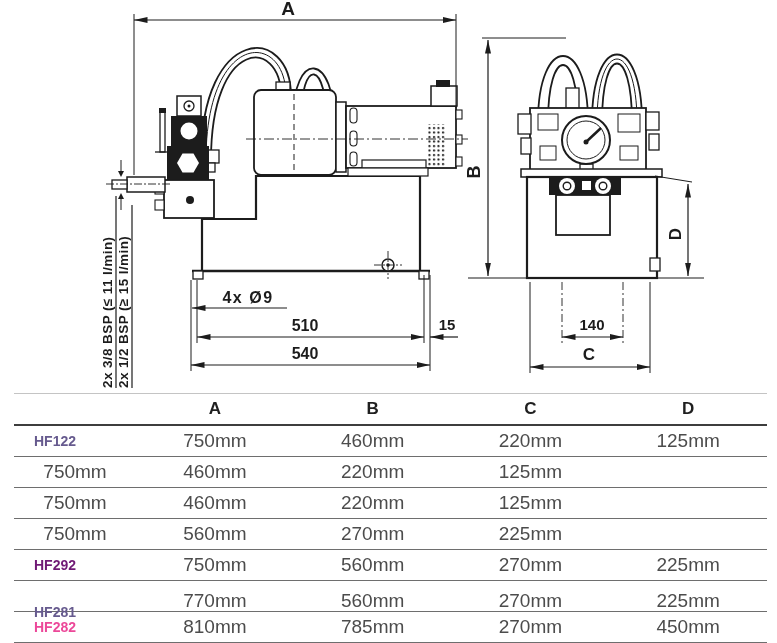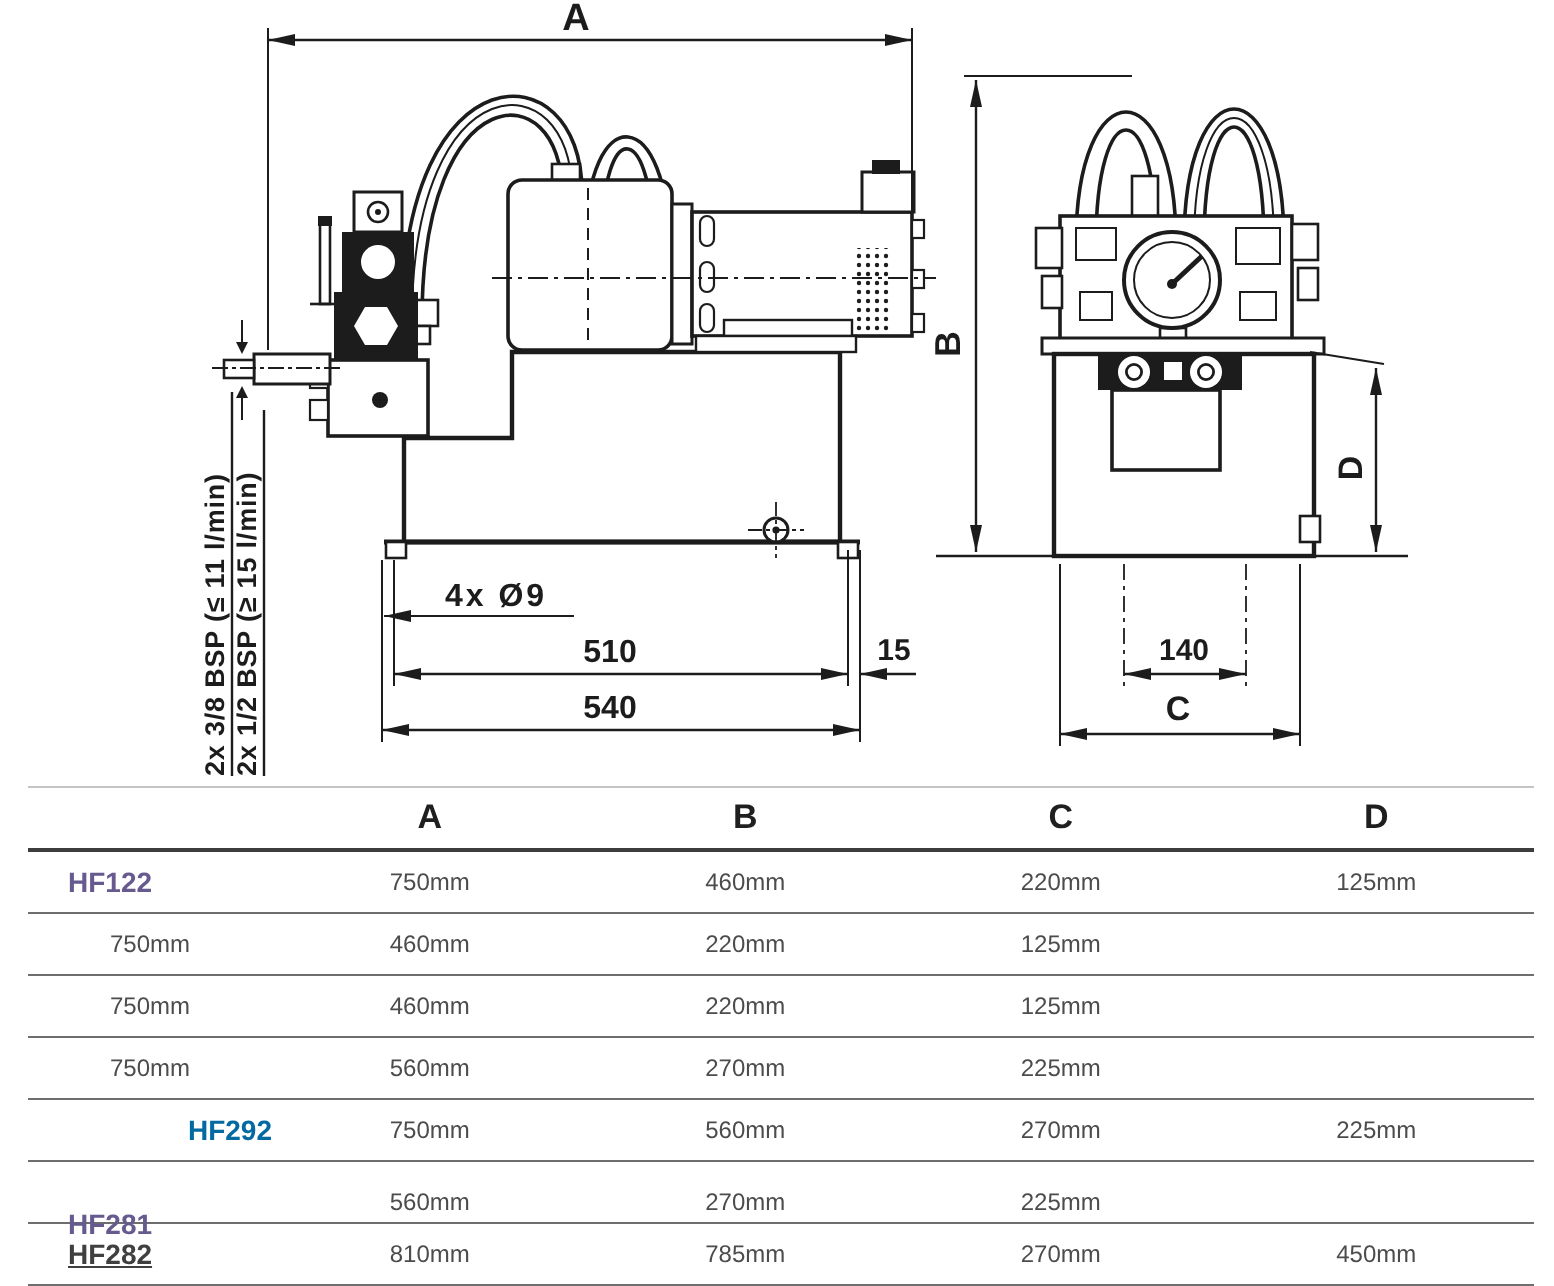--- a/index.html
+++ b/index.html
@@ -7,21 +7,21 @@
         font-family:"Liberation Sans",sans-serif;}
   .drawing{position:absolute;top:0;left:0;}
   svg text{font-family:"Liberation Sans","DejaVu Sans",sans-serif;font-weight:bold;fill:#1c1c1c;}
   .spec-table{position:absolute;top:393px;left:14px;right:10px;border-top:1px solid #c4c4c4;}
   .t-head{display:grid;grid-template-columns:122px repeat(4,1fr);height:30px;align-items:center;
           border-bottom:2px solid #3d3d3d;}
   .t-head .hcell{text-align:center;font-size:17px;font-weight:bold;color:#1f1f1f;}
   .t-row{display:grid;grid-template-columns:122px repeat(4,1fr);height:30px;align-items:center;
          border-bottom:1px solid #6e6e6e;}
   .model{padding-left:20px;font-size:14px;font-weight:bold;cursor:pointer;}
-  .val{text-align:center;font-size:12px;color:#4c4c4c;}
+  .val{text-align:center;font-size:19px;color:#4c4c4c;}
 </style>
 </head>
 <body>
 <div class="page">
 
 <svg class="drawing" width="777" height="392" viewBox="0 0 777 392">
   <defs>
     <marker id="arr" markerUnits="userSpaceOnUse" markerWidth="14" markerHeight="8" refX="13.5" refY="4" orient="auto-start-reverse">
       <path d="M0,1 L13.5,4 L0,7 z" fill="#1c1c1c"></path>
     </marker>
@@ -238,34 +238,35 @@
     <div class="val">220mm</div>
     <div class="val">125mm</div>
   </div>
         <div class="t-row">
     <div class="val">750mm</div>
     <div class="val">560mm</div>
     <div class="val">270mm</div>
     <div class="val">225mm</div>
   </div>
         <div class="t-row">
-    <div class="model" style="color: #0369a1; text-align: right;">HF292</div>
+    <div class="model" style="color: #701a75;">HF292</div>
     <div class="val">750mm</div>
     <div class="val">560mm</div>
     <div class="val">270mm</div>
     <div class="val">225mm</div>
   </div>
         <div class="t-row">
     <div class="model" style="color: rgb(102, 90, 142); margin-top: 23px;">HF281</div>
+    <div class="val">770mm</div>
     <div class="val">560mm</div>
     <div class="val">270mm</div>
     <div class="val">225mm</div>
   </div>
         <div class="t-row">
-    <div class="model" style="color: #404040; text-decoration: underline;">HF282</div>
+    <div class="model" style="color: #ec4899;">HF282</div>
     <div class="val">810mm</div>
     <div class="val">785mm</div>
     <div class="val">270mm</div>
     <div class="val">450mm</div>
   </div>
       </div>
 </div>
 
 </div>
 

